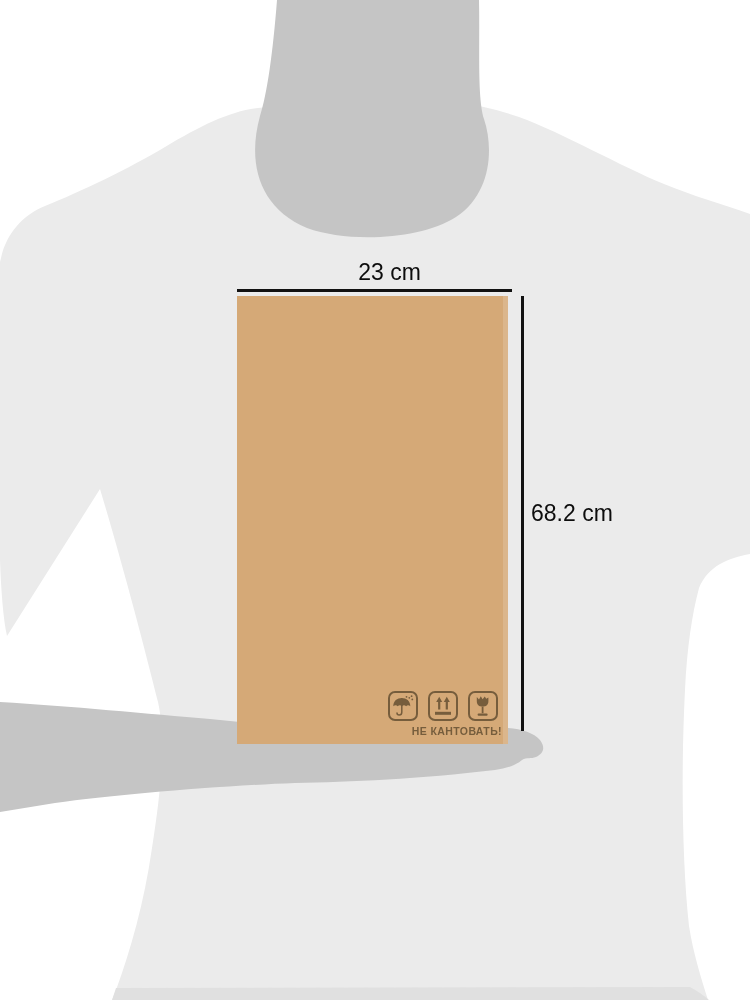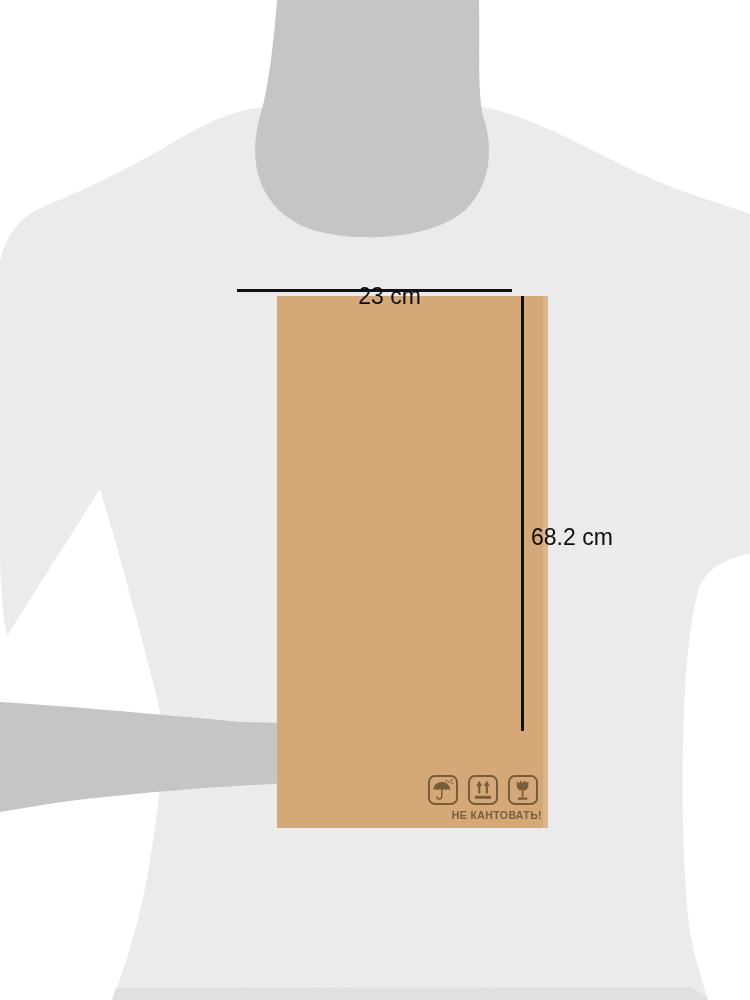--- a/index.html
+++ b/index.html
@@ -12,23 +12,22 @@
     font-family:"Liberation Sans", sans-serif;
   }
   .silhouette { position:absolute; left:0; top:0; width:750px; height:1000px; }
   .shirt { fill:var(--color-shirt, #ebebeb); }
   .skin  { fill:var(--color-skin, #c5c5c5); }
   .band  { fill:var(--color-bottom_band, #e0e0e0); }
 
   .box {
     position:absolute;
     left:237px; top:296px;
-    width:271px; height:532px;
+    width:271px; height:448px;
     background:var(--color-box, #d5a977);
-    margin-left:40px;
   }
   .box::after {
     content:""; position:absolute; right:0; top:0;
     width:5px; height:100%;
     background:rgba(255,255,255,0.16);
   }
 
   .stamps {
     position:absolute; right:10px; bottom:23px;
     display:flex; gap:10px;
@@ -57,21 +56,20 @@
 
   .dim-line { position:absolute; background:var(--color-dimension, #111111); }
   .dim-h { left:237px; top:289px; width:275px; height:3px; }
   .dim-v { left:521px; top:296px; width:3px; height:435px; }
 
   .dim-label {
     position:absolute;
     color:#0d0d0d;
     font-size:23px;
     white-space:nowrap;
-    margin-top:24px;
   }
   .dim-label.width  { left:252px; top:259px; width:275px; text-align:center; }
   .dim-label.height { left:531px; top:500px; }
 </style>
 </head>
 <body>
 
 <div class="stage">
 
   <svg class="silhouette" viewBox="0 0 750 1000" preserveAspectRatio="none" aria-hidden="true">

